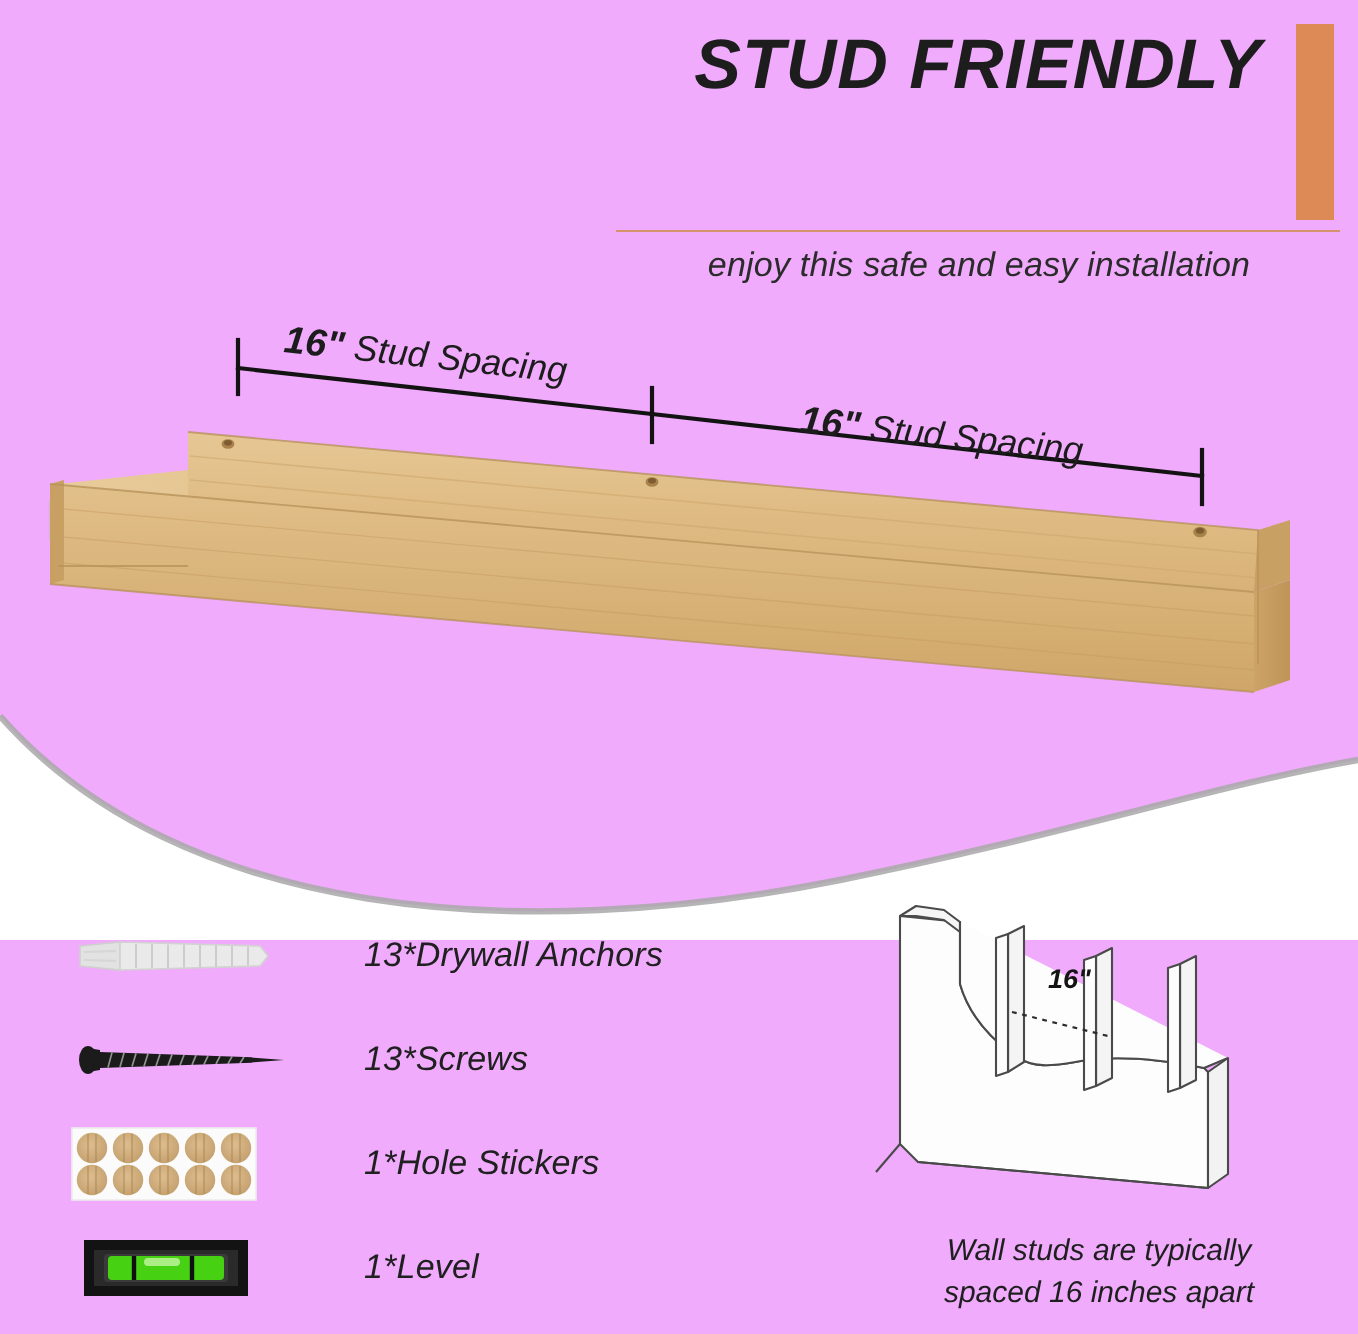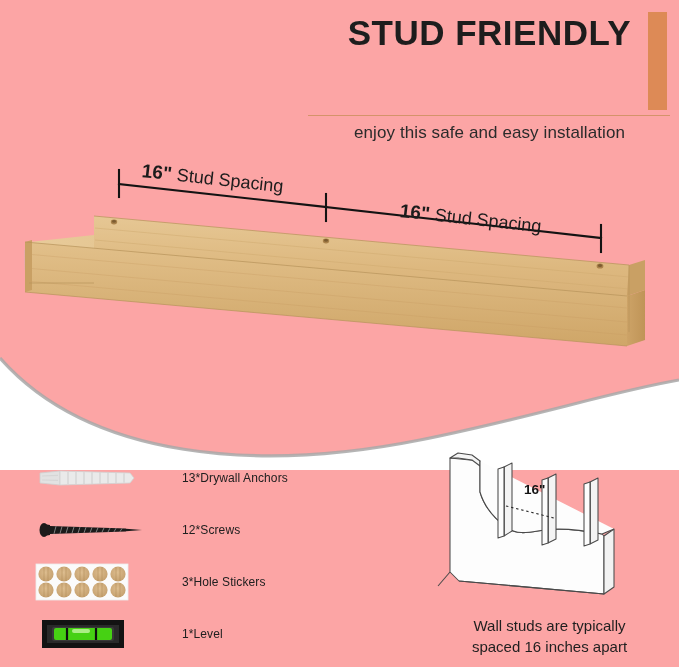--- a/index.html
+++ b/index.html
@@ -12,22 +12,23 @@
     height: 667px;
     background: #fafafa;
     font-family: "Liberation Sans", sans-serif;
     overflow: hidden;
     position: relative;
   }
   #page {
     position: relative;
     width: 679px;
     height: 667px;
-    background: #fca5a5;
+    background: #f0abfc;
     overflow: hidden;
+    font-style: italic;
   }
 
   
   .header {
     position: absolute;
     top: 0;
     left: 300px;
     width: 379px;
     height: 150px;
   }
@@ -136,21 +137,21 @@
   .part-icon {
     width: 118px;
     height: 44px;
     position: relative;
     flex: 0 0 118px;
     display: flex;
     align-items: center;
     justify-content: flex-start;
   }
   .part-label {
-    font-size: 12px;
+    font-size: 17px;
     color: #202020;
     margin-left: 30px;
     white-space: nowrap;
     letter-spacing: 0.1px;
   }
 
   
   .stud-diagram {
     position: absolute;
     left: 432px;
@@ -338,21 +339,21 @@
               <path d="M52,9.3 L50,14.8"></path>
             <path d="M58,9.5 L56,14.6"></path>
               <path d="M64,9.7 L62,14.4"></path>
             <path d="M70,9.9 L68,14.2"></path>
               <path d="M76,10.1 L74,14"></path>
             <path d="M82,10.3 L80,13.8"></path>
               <path d="M88,10.5 L86,13.6"></path>
           </g>
         </svg>
       </div>
-      <div class="part-label">12*Screws</div>
+      <div class="part-label">13*Screws</div>
     </div>
 
     <div class="part-row">
       <div class="part-icon">
         <svg width="118" height="44" viewBox="0 0 118 44">
           <defs>
             <radialGradient id="dotG" cx="45%" cy="40%" r="65%">
               <stop offset="0%" stop-color="#ddbd8f"></stop>
               <stop offset="100%" stop-color="#c49f6d"></stop>
             </radialGradient>
@@ -387,21 +388,21 @@
               <path d="M32,23 L32,37"></path>
             <path d="M46,23 L46,37"></path>
               <path d="M50,23 L50,37"></path>
             <path d="M64,23 L64,37"></path>
               <path d="M68,23 L68,37"></path>
             <path d="M82,23 L82,37"></path>
               <path d="M86,23 L86,37"></path>
           </g>
         </svg>
       </div>
-      <div class="part-label">3*Hole Stickers</div>
+      <div class="part-label">1*Hole Stickers</div>
     </div>
 
     <div class="part-row">
       <div class="part-icon">
         <svg width="118" height="34" viewBox="0 0 118 34">
           <rect x="8" y="3" width="82" height="28" fill="#131313"></rect>
           <rect x="13" y="8" width="72" height="18" fill="#2a2a2a"></rect>
           <rect x="18" y="10" width="62" height="14" rx="2" fill="#3a3a3a"></rect>
           <rect x="20" y="11" width="58" height="12" rx="2" fill="#46d113"></rect>
           <rect x="38" y="12" width="18" height="4" rx="2" fill="#bdf39a" opacity="0.85"></rect>

